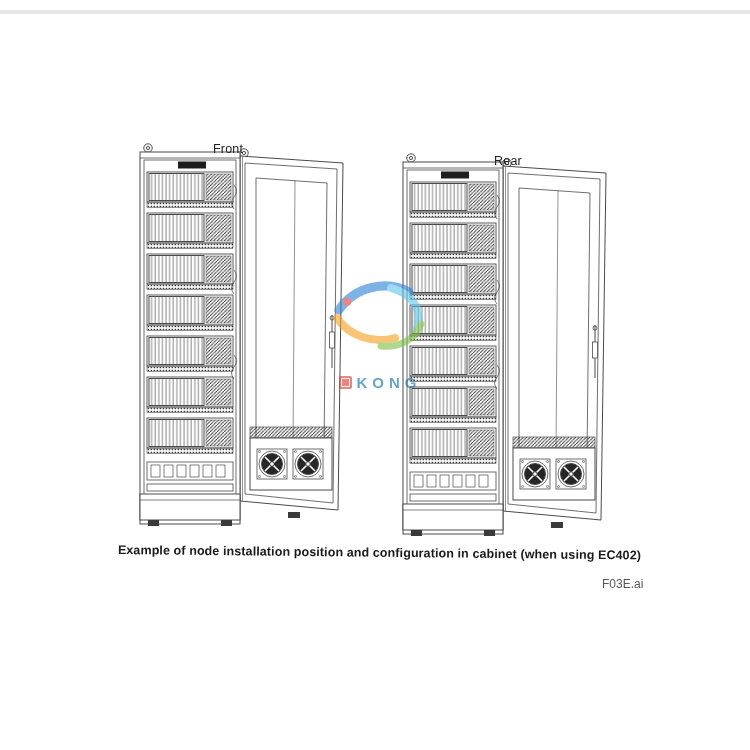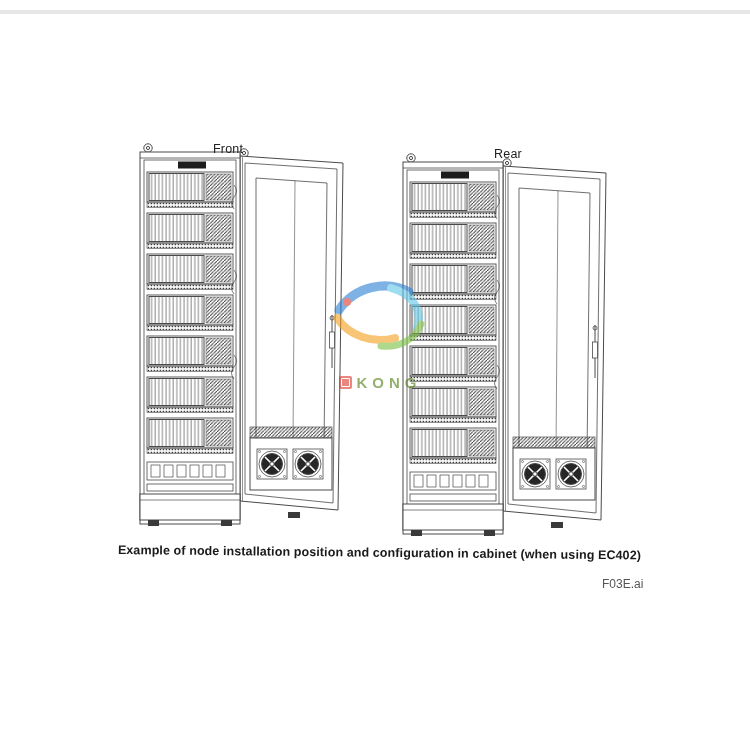--- a/index.html
+++ b/index.html
@@ -6,21 +6,21 @@
   .canvas{
     position:relative;width:750px;height:750px;background:#ffffff;
     font-family:"Liberation Sans", sans-serif;overflow:hidden;
   }
   .scan-edge{position:absolute;left:0;top:10px;width:750px;height:4px;background:#dcdcdc;opacity:.7;}
   .art{position:absolute;left:0;top:0;width:750px;height:750px;}
   .view-label{
     position:absolute;font-size:12.5px;color:#222;letter-spacing:.2px;
   }
   .view-label.front{left:213px;top:142px;}
-  .view-label.rear{left:494px;top:147px;}
+  .view-label.rear{left:494px;top:154px;}
   .caption{
     position:absolute;left:118px;top:543px;width:560px;
     font-size:12.5px;font-weight:bold;color:#1a1a1a;
     transform:rotate(0.6deg);transform-origin:left top;letter-spacing:.1px;
   }
   .fileref{
     position:absolute;left:602px;top:577px;font-size:12px;color:#555;
   }
   .watermark{
     position:absolute;left:323px;top:260px;width:114px;height:150px;
@@ -31,21 +31,21 @@
   }
   .wm-badge{
     width:13px;height:13px;background:var(--wm-red,#d9372b);border-radius:2px;
     display:inline-block;position:relative;flex:0 0 auto;
   }
   .wm-badge::before{
     content:"";position:absolute;left:2px;top:2px;right:2px;bottom:2px;
     border:1px solid #fff;border-radius:1px;
   }
   .wm-text{
-    font-size:15px;color:#4d7c0f;letter-spacing:5px;font-weight:bold;
+    font-size:15px;color:#0369a1;letter-spacing:5px;font-weight:bold;
   }
 </style>
 </head>
 <body>
 
 <div class="canvas">
 
   <div class="scan-edge"></div>
 
   <svg class="art" viewBox="0 0 750 750" aria-hidden="true">

